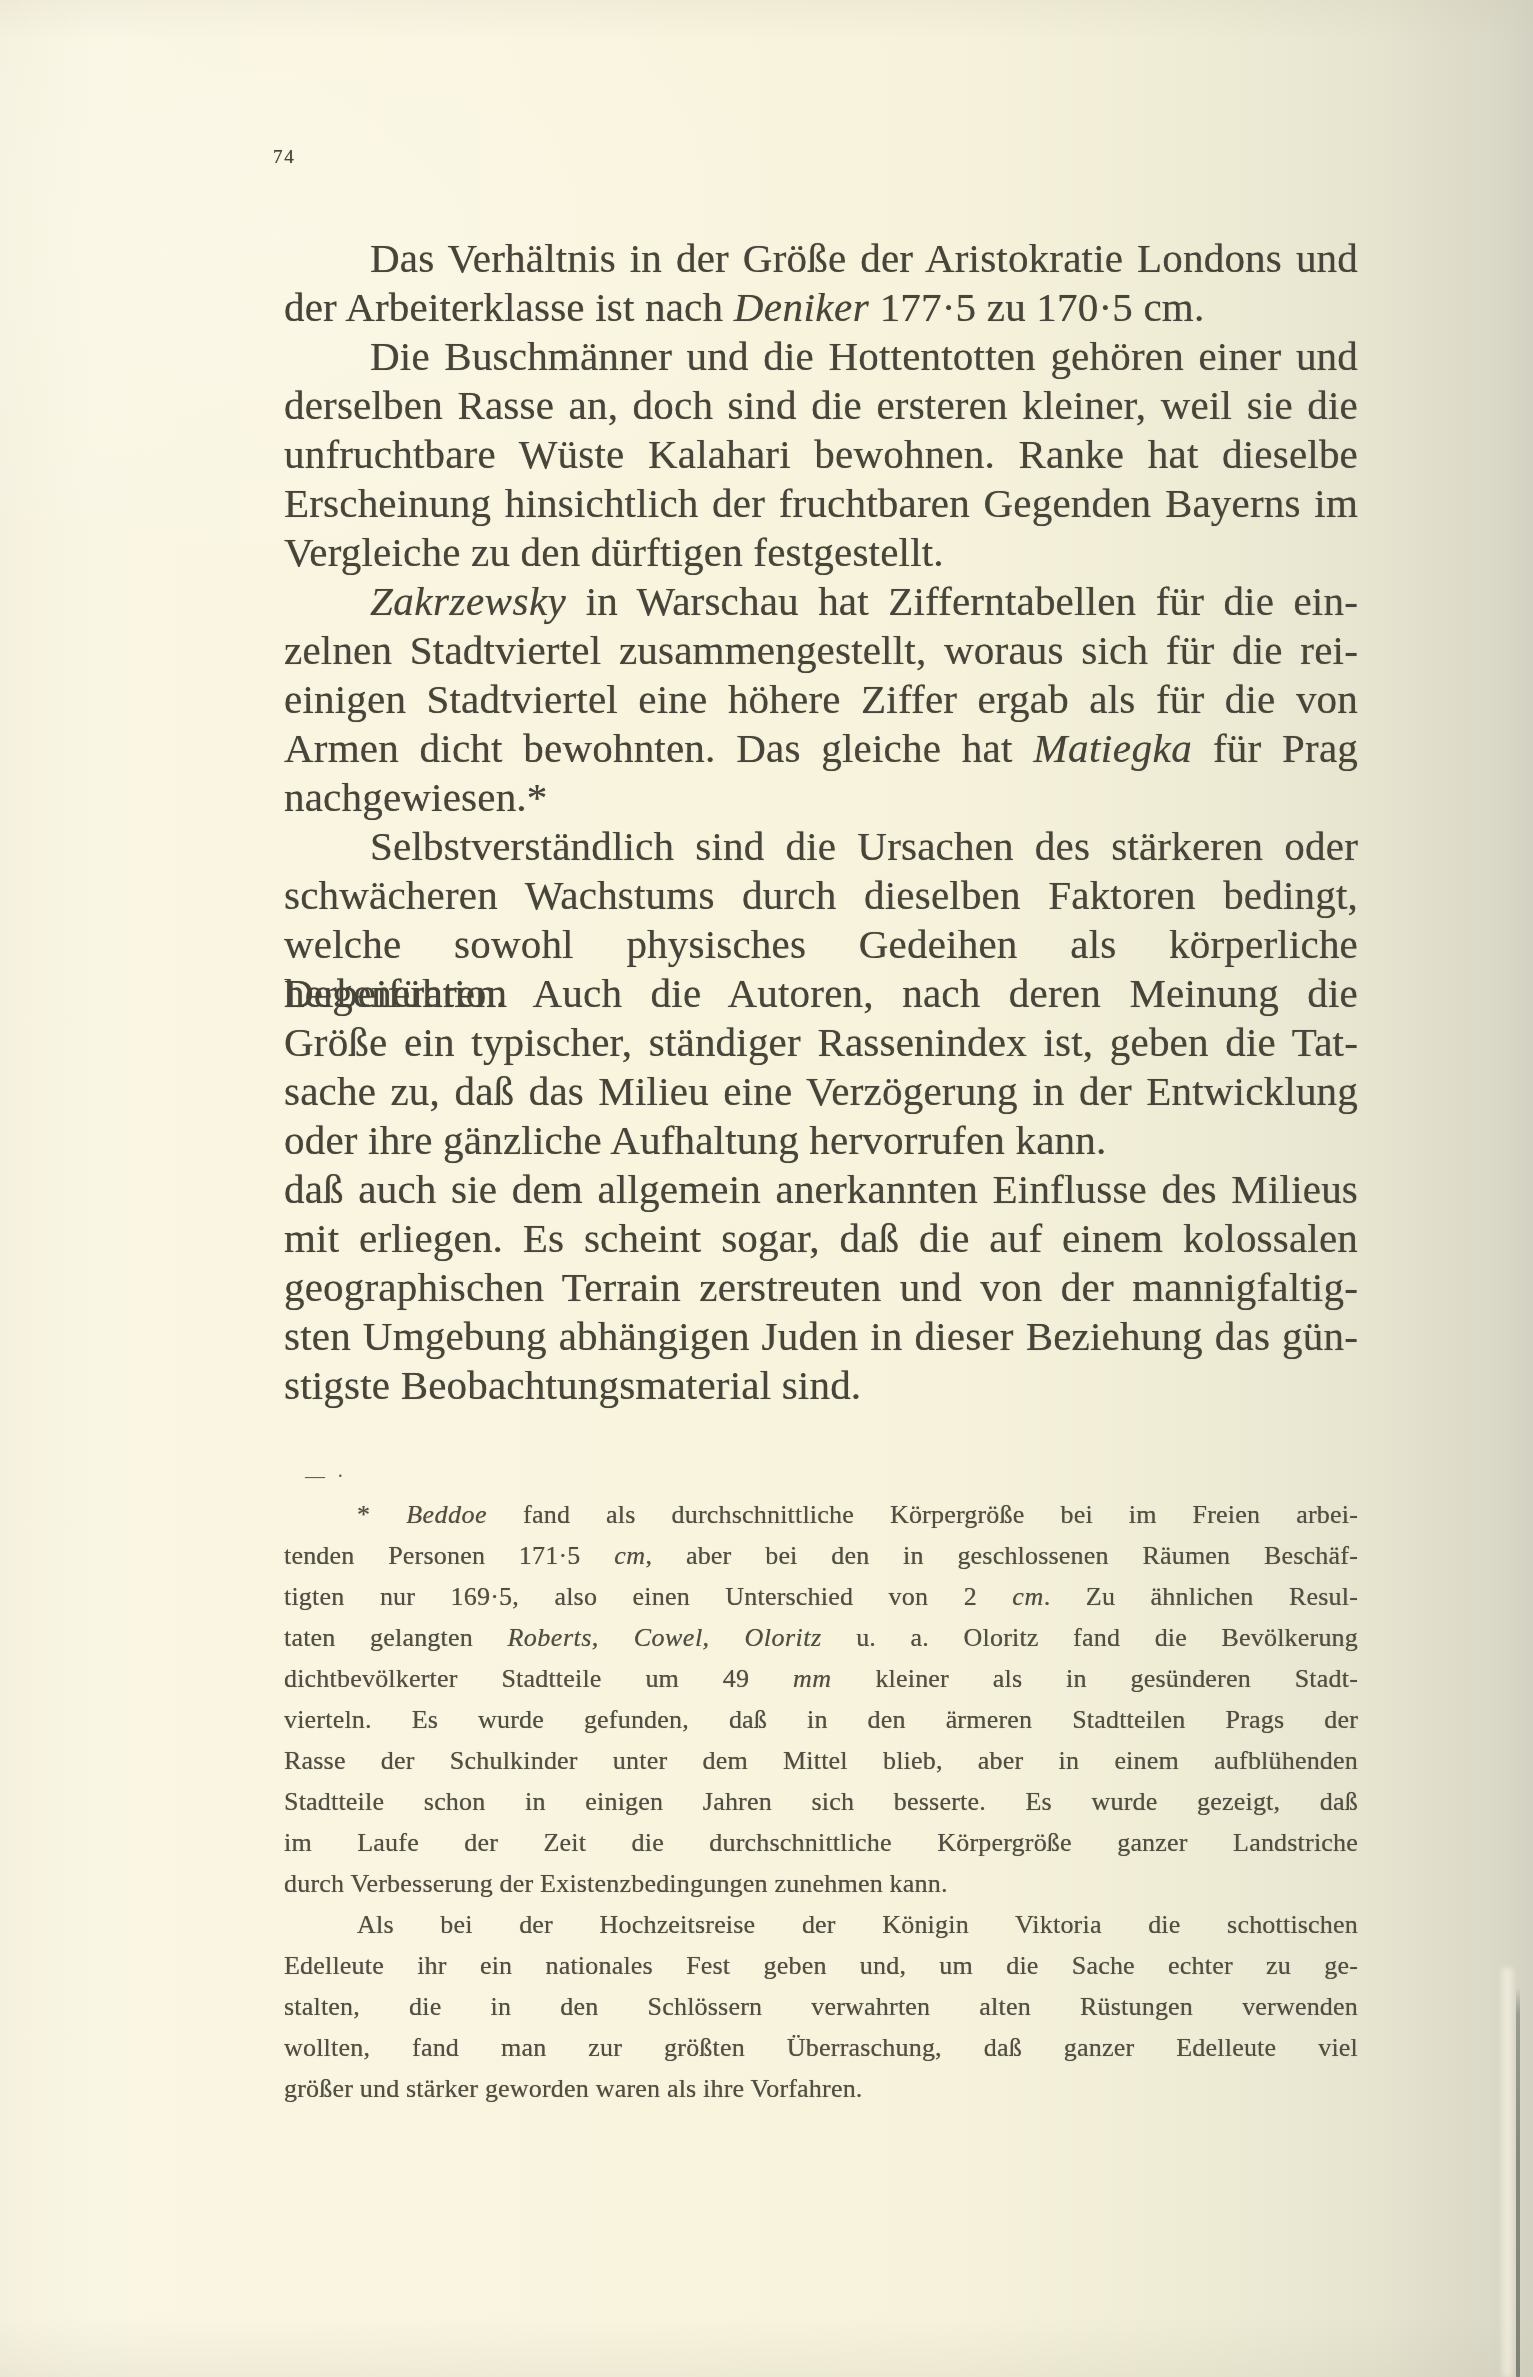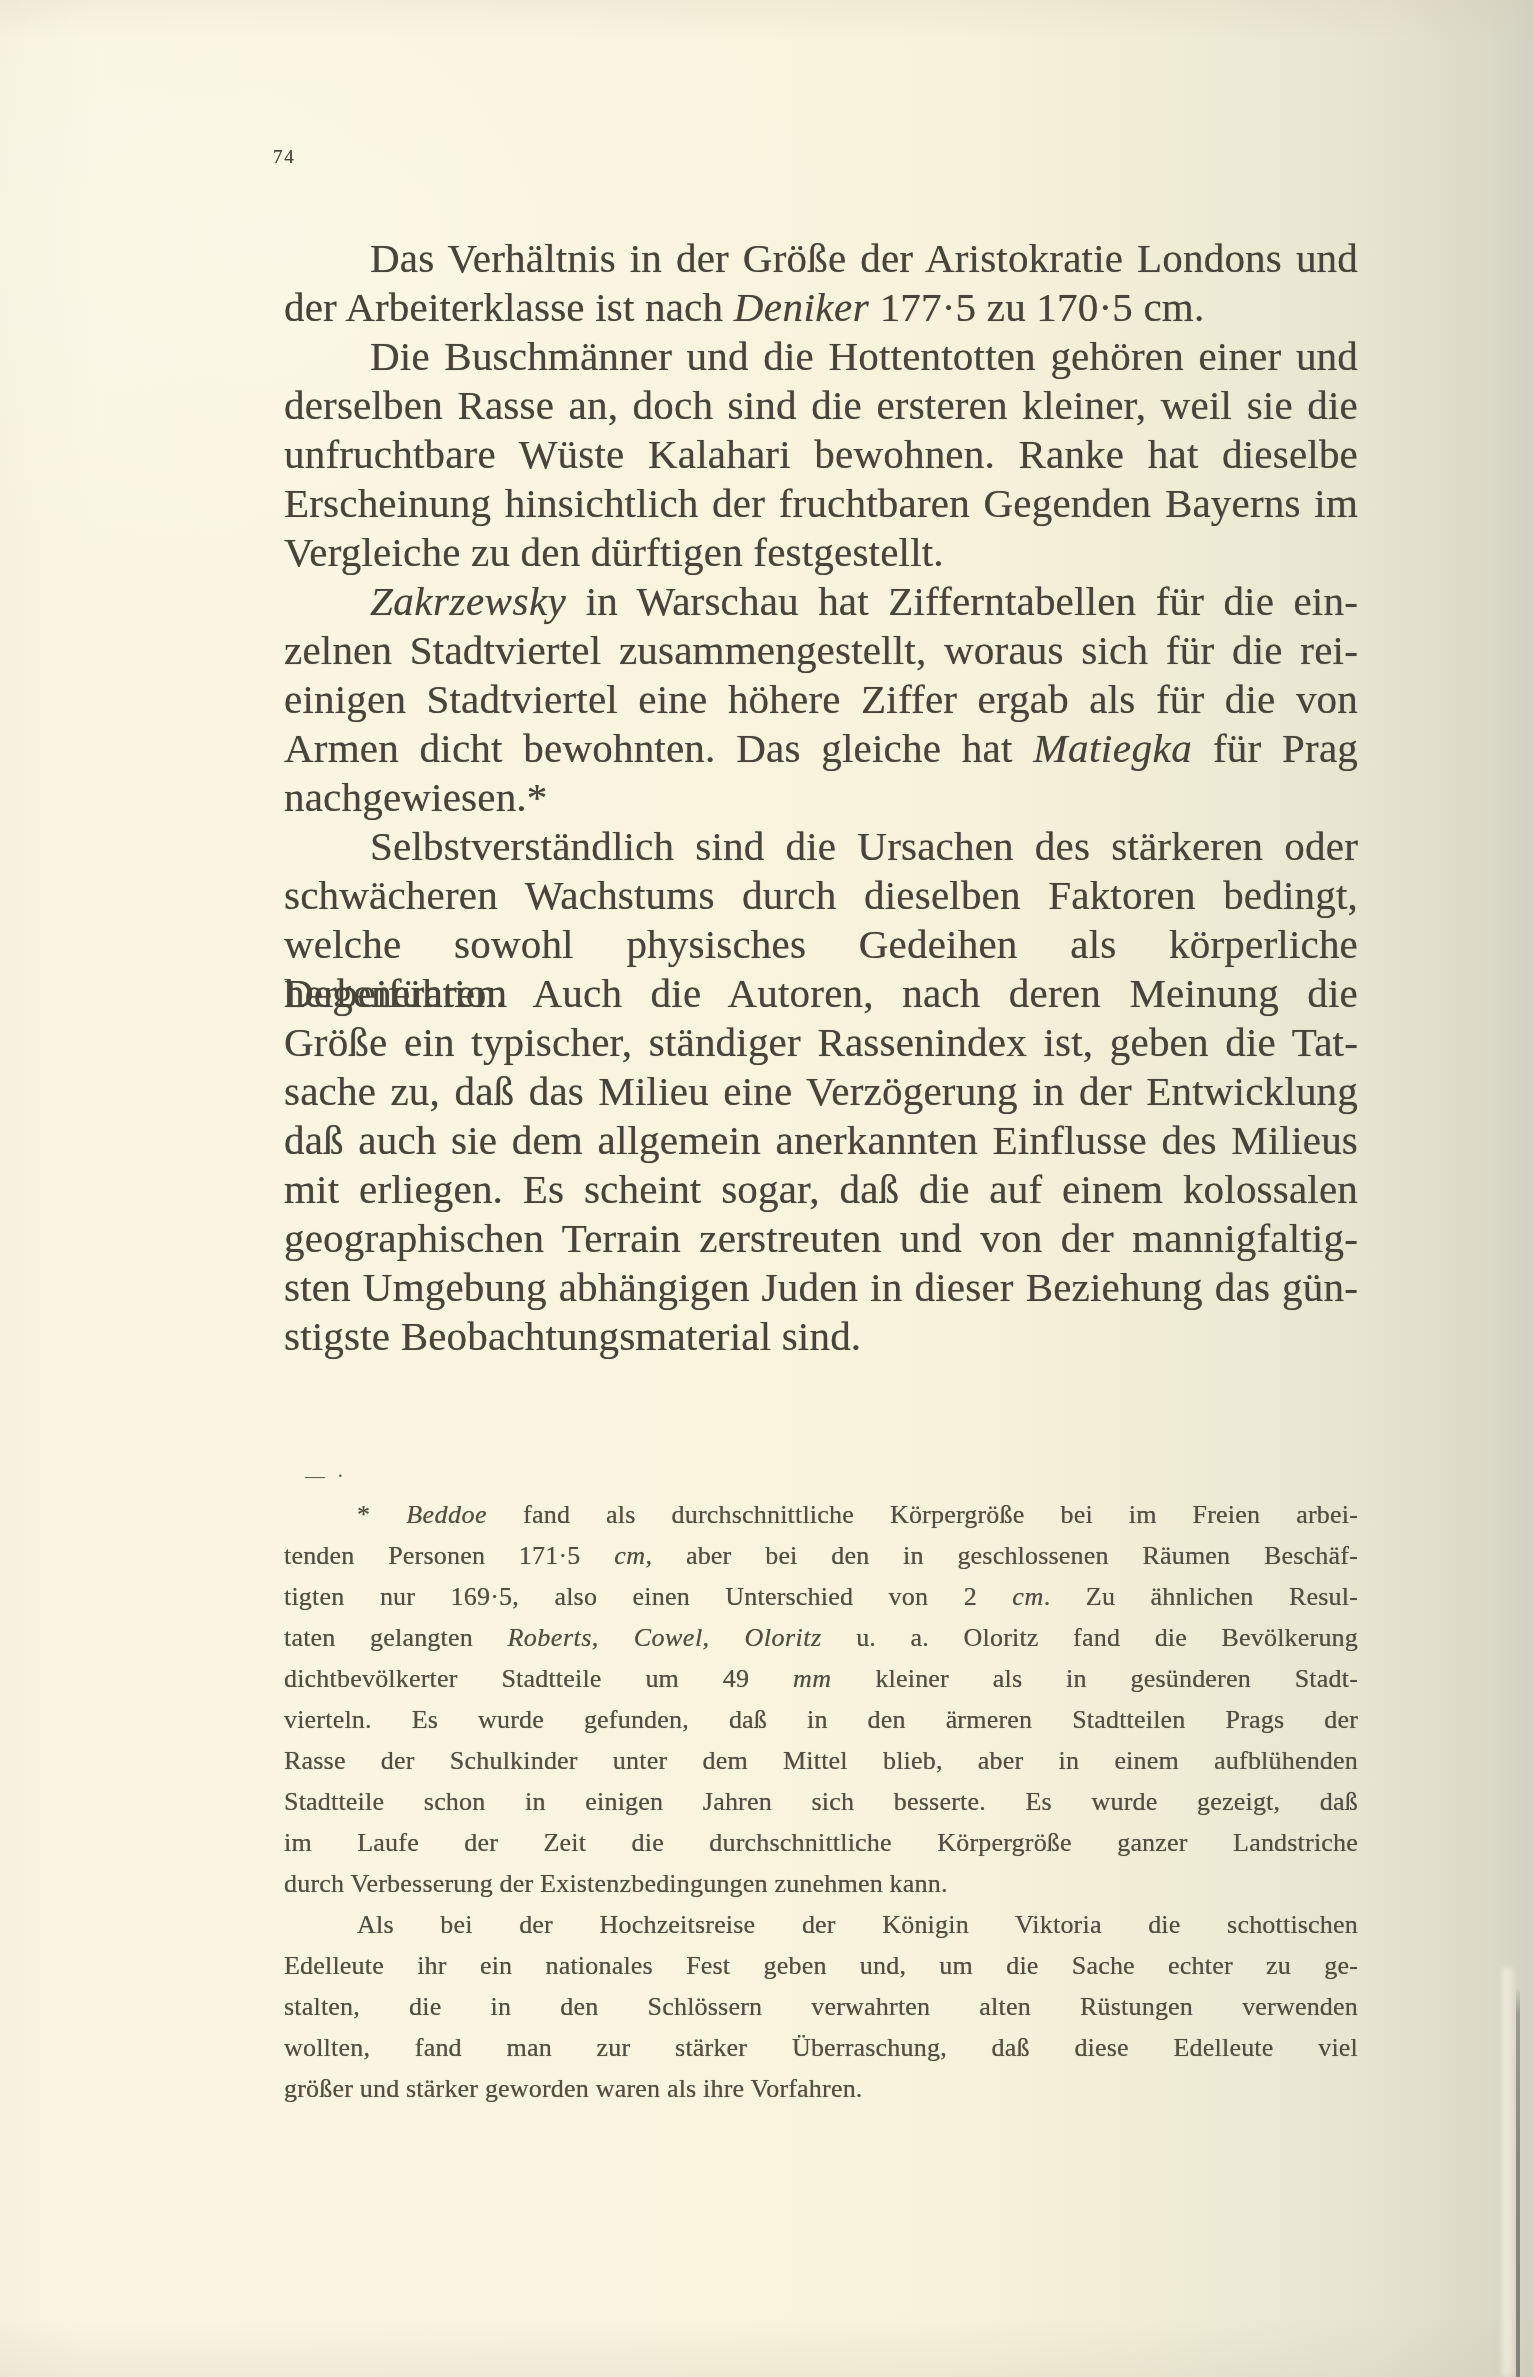--- a/index.html
+++ b/index.html
@@ -78,20 +78,21 @@
         <div class="line j">Armen dicht bewohnten. Das gleiche hat <i>Matiegka</i> für Prag</div>
         <div class="line">nachgewiesen.*</div>
       </div>
       <div class="para">
         <div class="line ind j">Selbstverständlich sind die Ursachen des stärkeren oder</div>
         <div class="line j">schwächeren Wachstums durch dieselben Faktoren bedingt,</div>
         <div class="line j">welche sowohl physisches Gedeihen als körperliche Degeneration</div>
         <div class="line j">herbeiführen. Auch die Autoren, nach deren Meinung die</div>
         <div class="line j">Größe ein typischer, ständiger Rassenindex ist, geben die Tat-</div>
         <div class="line j">sache zu, daß das Milieu eine Verzögerung in der Entwicklung</div>
+        <div class="line">oder ihre gänzliche Aufhaltung hervorrufen kann.</div>
       </div>
       <div class="para">
         <div class="line j">daß auch sie dem allgemein anerkannten Einflusse des Milieus</div>
         <div class="line j">mit erliegen. Es scheint sogar, daß die auf einem kolossalen</div>
         <div class="line j">geographischen Terrain zerstreuten und von der mannigfaltig-</div>
         <div class="line j">sten Umgebung abhängigen Juden in dieser Beziehung das gün-</div>
         <div class="line">stigste Beobachtungsmaterial sind.</div>
       </div>
     </div>
 
@@ -107,21 +108,21 @@
         <div class="line j">vierteln. Es wurde gefunden, daß in den ärmeren Stadtteilen Prags der</div>
         <div class="line j">Rasse der Schulkinder unter dem Mittel blieb, aber in einem aufblühenden</div>
         <div class="line j">Stadtteile schon in einigen Jahren sich besserte. Es wurde gezeigt, daß</div>
         <div class="line j">im Laufe der Zeit die durchschnittliche Körpergröße ganzer Landstriche</div>
         <div class="line">durch Verbesserung der Existenzbedingungen zunehmen kann.</div>
       </div>
       <div class="para">
         <div class="line ind j">Als bei der Hochzeitsreise der Königin Viktoria die schottischen</div>
         <div class="line j">Edelleute ihr ein nationales Fest geben und, um die Sache echter zu ge-</div>
         <div class="line j">stalten, die in den Schlössern verwahrten alten Rüstungen verwenden</div>
-        <div class="line j">wollten, fand man zur stärker Überraschung, daß diese Edelleute viel</div>
+        <div class="line j">wollten, fand man zur größten Überraschung, daß ganzer Edelleute viel</div>
         <div class="line">größer und stärker geworden waren als ihre Vorfahren.</div>
       </div>
     </div>
 
   <div id="page-edge-highlight"></div>
   <div id="page-edge-line"></div>
 </div>
 
 
 </body></html>

